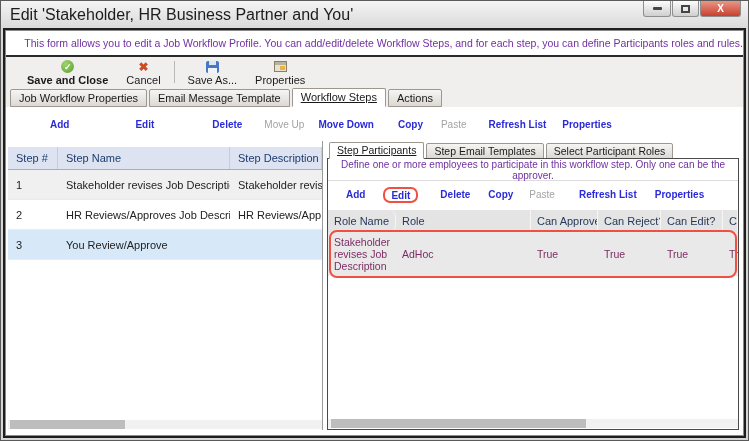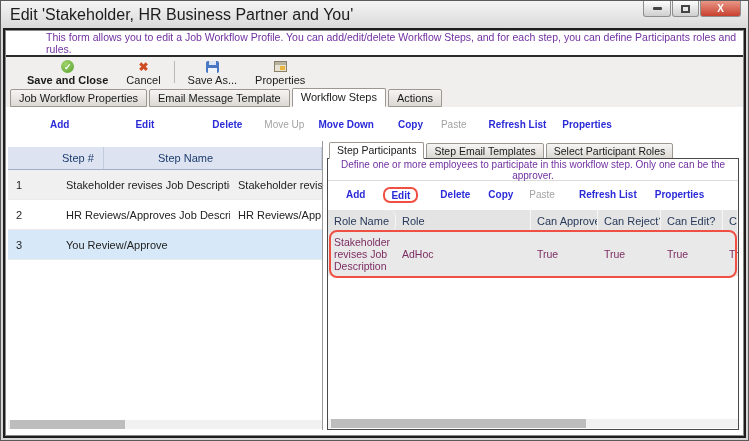--- a/index.html
+++ b/index.html
@@ -37,21 +37,21 @@
   
   .frame {
     position:absolute; top:27px; left:2px; right:2px; bottom:2px;
     border:2px solid #1e1e1e; background:#fff;
   }
   .inner { position:absolute; inset:0; border:1px solid #8a8a8a; display:flex; flex-direction:column; }
 
   
   .banner {
     height:26px; background:#fff; border-bottom:2px solid #2a2a2a;
-    display:flex; align-items:center; justify-content:flex-start;padding-left:40px;
+    display:flex; align-items:center; justify-content:flex-end;
   }
   .banner span { color:#7030a0; font-size:10.5px; }
 
   
   .toolbar {
     height:31px; background:#f0efee; display:flex; align-items:flex-start;
     padding:2px 0 0 12px;
   }
   .tbtn { display:flex; flex-direction:column; align-items:center; padding:0 9px; cursor:pointer; }
   .tbtn .ticon { height:15px; display:flex; align-items:center; justify-content:center; margin-bottom:0px; }
@@ -68,37 +68,37 @@
   .icon-props::after { content:""; position:absolute; bottom:1px; right:1px; width:5px; height:4px; background:#e9b53f; }
 
   
   .tabbar { height:19px; background:#f0efee; padding-left:4px; display:flex; align-items:flex-end; }
   .tab {
     font-size:11px; color:#1a1a1a; padding:2px 8px 2px 8px;
     background:linear-gradient(#f6f5f3,#dcd9d4);
     border:1px solid #9c9890; border-radius:2px 2px 0 0;
     margin-right:2px; cursor:pointer; white-space:nowrap; position:relative;
   }
-  .tab.active { background:#fff; border-bottom:1px solid #fff; z-index:2; padding-bottom:3px; }
+  .tab.active { background:#fff; border-bottom:1px solid #fff; z-index:2; padding-bottom:3px;text-decoration:underline; }
 
   
   .content { flex:1; background:#fff; position:relative; overflow:hidden; }
 
   .links-row { position:absolute; top:6px; left:0; right:0; height:22px; display:flex; align-items:center; }
   a.link { color:#2a2ad8; font-weight:bold; text-decoration:none; font-size:10px; cursor:pointer; white-space:nowrap; }
   a.link.disabled { color:#a3a3a3; font-weight:normal; cursor:default; }
   .redbox { border:2px solid #f05043; border-radius:7px; padding:0 6px; }
 
   .panes { position:absolute; top:34px; left:0; right:0; bottom:5px; }
 
   
   .left-pane { position:absolute; left:2px; top:0; width:315px; bottom:0; border-right:1px solid #9a9a9a; background:#fff; }
   .ltable { position:absolute; top:6px; left:0; right:0; }
   .lheader { display:flex; height:23px; background:#dde3f0; border-bottom:1px solid #9eaecb; }
-  .lheader .hcell { color:#1d3c6e; font-size:11px; display:flex; align-items:center; padding-left:8px; border-right:1px solid #c3cde0; cursor:pointer; white-space:nowrap; overflow:hidden;margin-left:46px; }
+  .lheader .hcell { color:#1d3c6e; font-size:11px; display:flex; align-items:center; padding-left:8px; border-right:1px solid #c3cde0; cursor:pointer; white-space:nowrap; overflow:hidden; }
   .lrow { display:flex; height:30px; border-bottom:1px solid #ebebeb; cursor:pointer; }
   .lrow .cell { display:flex; align-items:center; padding-left:8px; font-size:11px; color:#222; white-space:nowrap; overflow:hidden; }
   .col-a { width:50px; flex:none; }
   .col-b { width:172px; flex:none; }
   .col-c { flex:1; min-width:0; }
   .lrow.shade { background:#f0f0f0; }
   .lrow.selected { background:#d7e9f9; }
 
   
   .right-pane { position:absolute; left:321px; right:4px; top:0; bottom:0; }

